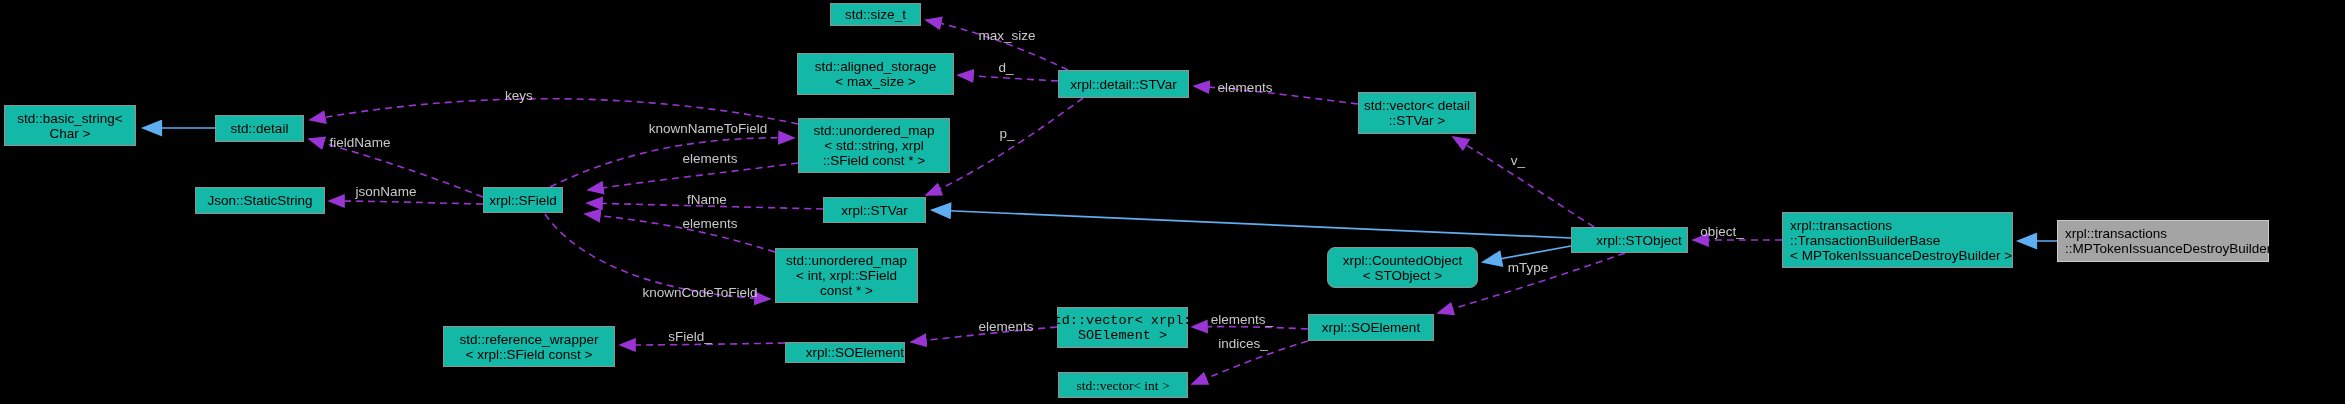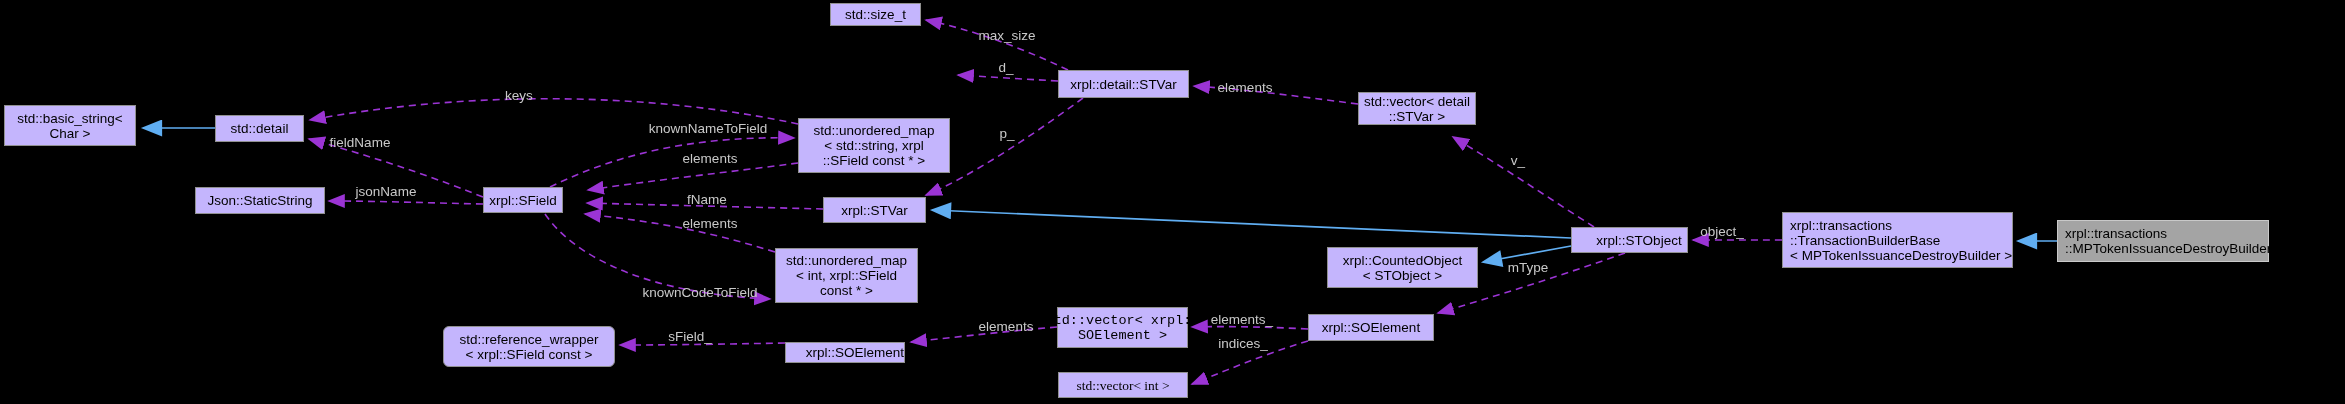--- a/index.html
+++ b/index.html
@@ -14,21 +14,21 @@
   .edge-usage { stroke:#9b34d4; stroke-width:1.6; fill:none; stroke-dasharray:7 5; }
   .edge-inherit { stroke:#60aef2; stroke-width:1.7; fill:none; }
   .edge-label {
     font-family:"Liberation Sans", sans-serif;
     font-size:13.5px;
     fill:#c9c9c9;
   }
   .node {
     position:absolute;
     box-sizing:border-box;
-    background:#c4b5fd;
+    background:#14b8a6;
     border:1.5px solid #919191;
     color:#000000;
     font-size:13.5px;
     line-height:15px;
     display:flex;
     flex-direction:column;
     justify-content:center;
     align-items:center;
     text-align:center;
     white-space:nowrap;
@@ -164,69 +164,73 @@
   </div>
 
   <div class="node" style="left:483px;top:187px;width:80px;height:26px;">
     <div>xrpl::SField</div>
   </div>
 
   <div class="node" style="left:830px;top:3px;width:91px;height:23px;">
     <div>std::size_t</div>
   </div>
 
+  <div class="node" style="left:797px;top:53px;width:157px;height:42px;">
+    <div>std::aligned_storage</div>
+    <div>&lt; max_size &gt;</div>
+  </div>
 
   <div class="node" style="left:798px;top:118px;width:152px;height:55px;">
     <div>std::unordered_map</div>
     <div>&lt; std::string, xrpl</div>
     <div>::SField const * &gt;</div>
   </div>
 
   <div class="node" style="left:823px;top:197px;width:103px;height:26px;">
     <div>xrpl::STVar</div>
   </div>
 
   <div class="node" style="left:775px;top:248px;width:143px;height:55px;">
     <div>std::unordered_map</div>
     <div>&lt; int, xrpl::SField</div>
     <div>const * &gt;</div>
   </div>
 
-  <div class="node" style="left:443px;top:326px;width:172px;height:41px;border-radius:6px;">
+  <div class="node" style="left:443px;top:326px;width:172px;height:41px;">
     <div>std::reference_wrapper</div>
     <div>&lt; xrpl::SField const &gt;</div>
   </div>
 
   <div class="node" style="left:785px;top:342px;width:120px;height:21px;align-items:flex-end;">
     <div>xrpl::SOElement</div>
   </div>
 
   <div class="node" style="left:1058px;top:70px;width:131px;height:28px;">
     <div>xrpl::detail::STVar</div>
   </div>
 
-  <div class="node" style="left:1358px;top:92px;width:118px;height:33px;text-align:center;">
+  <div class="node" style="left:1358px;top:92px;width:118px;height:42px;text-align:center;">
     <div>std::vector&lt; detail</div>
     <div>::STVar &gt;</div>
   </div>
 
   <div class="node" style="left:1057px;top:307px;width:131px;height:41px;font-family:Liberation Mono, monospace;">
     <div>std::vector&lt; xrpl::</div>
     <div>SOElement &gt;</div>
   </div>
 
   <div class="node" style="left:1058px;top:372px;width:130px;height:26px;font-family:Liberation Serif, serif;">
     <div>std::vector&lt; int &gt;</div>
   </div>
 
   <div class="node" style="left:1308px;top:314px;width:126px;height:27px;">
     <div>xrpl::SOElement</div>
   </div>
 
-  <div class="node" style="left:1327px;top:247px;width:151px;height:41px;">
+  <div class="node" style="left:1327px;top:247px;width:151px;height:41px;border-radius:8px;">
     <div>xrpl::CountedObject</div>
     <div>&lt; STObject &gt;</div>
   </div>
 
   <div class="node" style="left:1571px;top:227px;width:117px;height:26px;padding-left:19px;">
     <div>xrpl::STObject</div>
   </div>
 
   <div class="node left-align" style="left:1782px;top:212px;width:231px;height:56px;">
     <div>xrpl::transactions</div>

